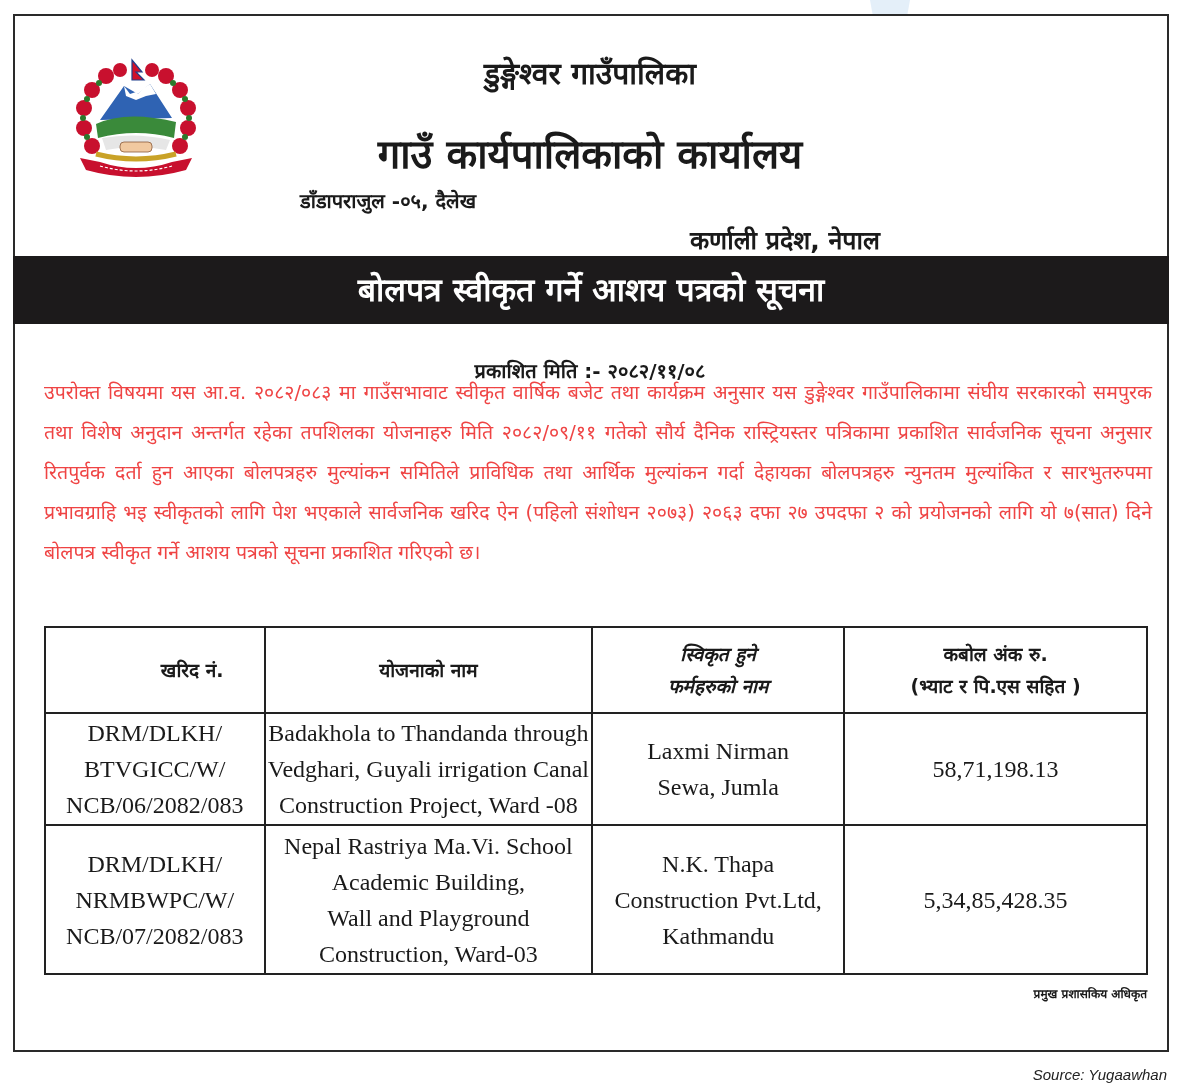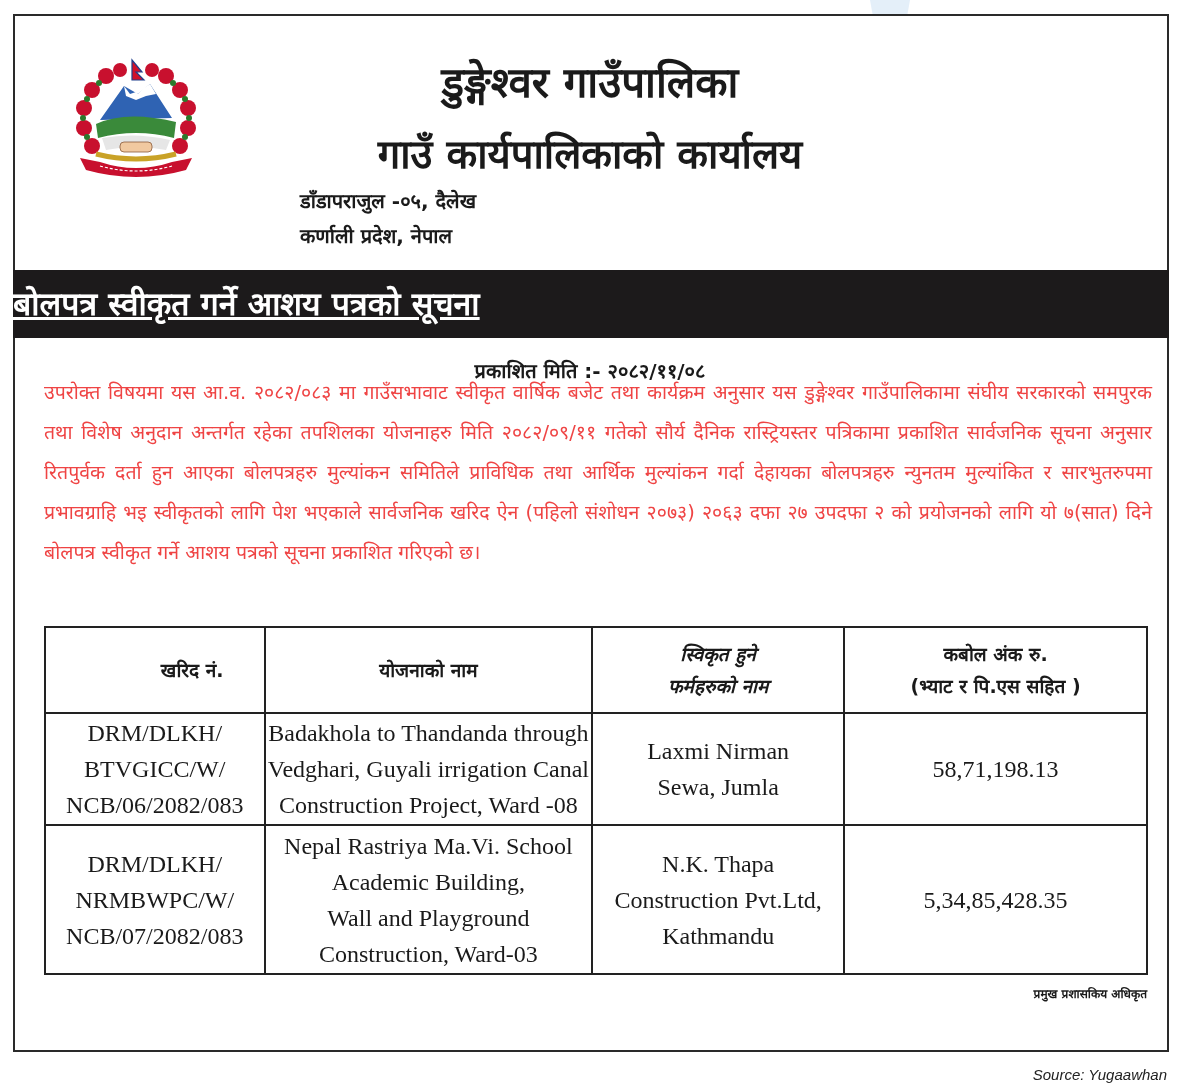--- a/index.html
+++ b/index.html
@@ -10,38 +10,38 @@
     }
     .frame {
       position: absolute; left: 13px; top: 14px; width: 1156px; height: 1038px;
       border: 2px solid #2a2a2a; background: #ffffff;
     }
     .emblem {
       position: absolute; left: 66px; top: 58px; width: 140px; height: 125px;
     }
     .hdr-title1 {
       position: absolute; left: 300px; top: 52px; width: 580px; text-align: center;
-      font-family: "DejaVu Sans", sans-serif; font-weight: bold; font-size: 42px; color: #1a1a1a;
+      font-family: "DejaVu Sans", sans-serif; font-weight: bold; font-size: 30px; color: #1a1a1a;
     }
     .hdr-title2 {
       position: absolute; left: 300px; top: 125px; width: 580px; text-align: center;
       font-family: "DejaVu Sans", sans-serif; font-weight: bold; font-size: 40px; color: #1a1a1a;
     }
     .hdr-addr1 {
       position: absolute; left: 300px; top: 187px; width: 580px; text-align: left;
       font-size: 20px; font-weight: bold; color: #1a1a1a;
     }
     .hdr-addr2 {
-      position: absolute; left: 300px; top: 222px; width: 580px; text-align: left;
-      font-size: 20px; font-weight: bold; color: #1a1a1a;
+      position: absolute; left: 300px; top: 222px; width: 580px; text-align: right;
+      font-size: 25px; font-weight: bold; color: #1a1a1a;
     }
     .banner {
-      position: absolute; left: 13px; top: 270px; width: 1156px; height: 68px;
-      background: #1c1a1b; color: #ffffff; 
-      font-size: 32px; font-weight: bold; line-height: 68px; text-decoration: underline;
+      position: absolute; left: 13px; top: 256px; width: 1156px; height: 68px;
+      background: #1c1a1b; color: #ffffff; text-align: center;
+      font-size: 32px; font-weight: bold; line-height: 68px;
     }
     .pubdate {
       position: absolute; left: 300px; top: 357px; width: 580px; text-align: center;
       font-size: 20px; font-weight: bold;
     }
     .body-text {
       position: absolute; left: 44px; top: 373px; width: 1108px;
       font-size: 19.5px; line-height: 40px; text-align: justify; color: #ef4444;
     }
     table.bids {

